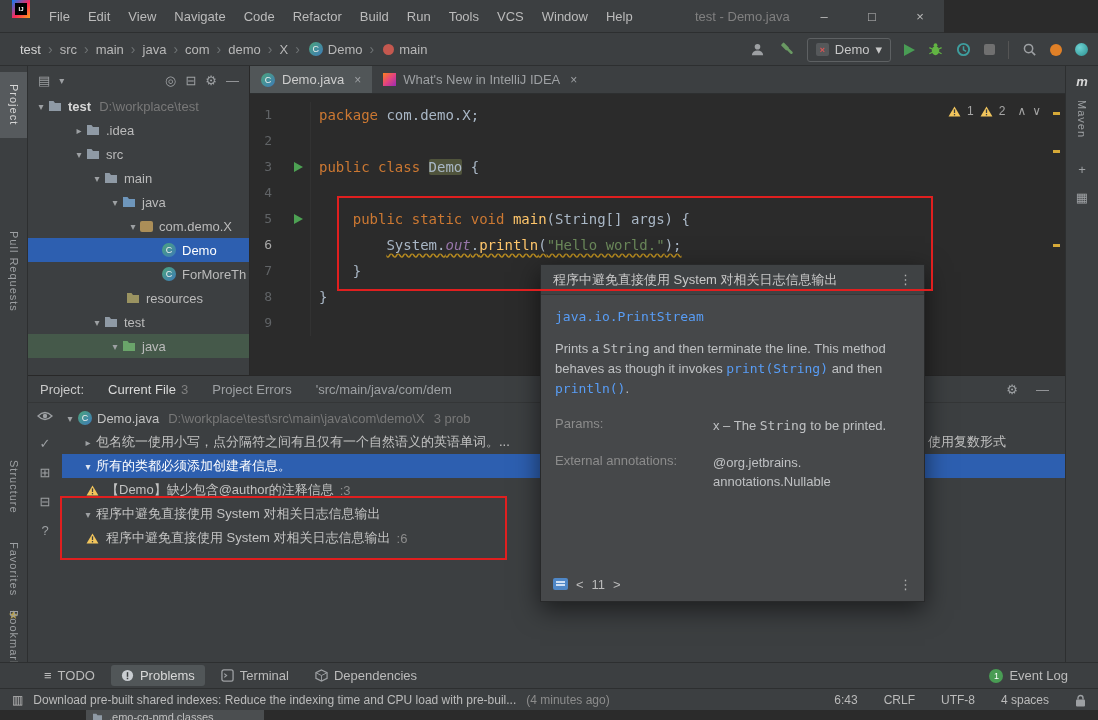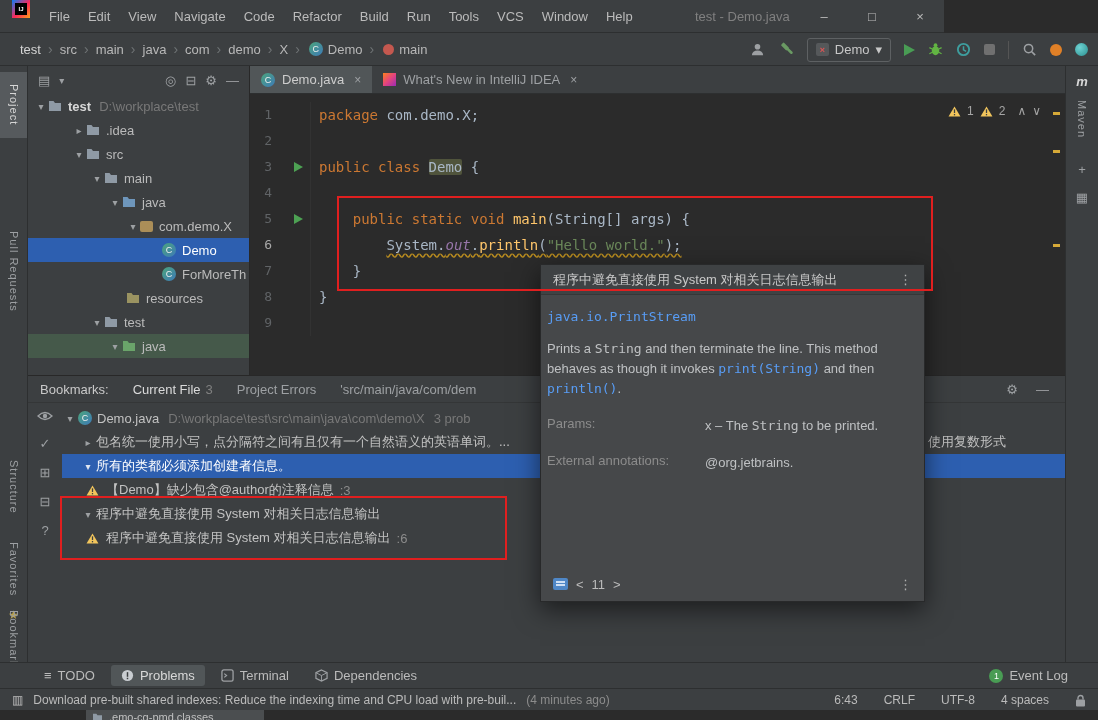--- a/index.html
+++ b/index.html
@@ -91,21 +91,21 @@
   .prow .loc{color:#8c8c8c;margin-left:6px}
   .prow .wtri{margin:0 7px 0 24px;display:inline-flex;flex:none}
   .prow .fname{margin-left:5px}
   .prow .fpath{margin-left:9px;color:#787878}
   .pkg-right{position:absolute;left:900px;top:54px;height:24px;line-height:24px;color:#c2c2c2}
 
   
   .docpopup{position:absolute;left:540px;top:264px;width:385px;height:338px;background:#46484a;border:1px solid #28292a;box-shadow:0 8px 24px rgba(0,0,0,.55);z-index:60}
   .dp-header{height:30px;background:#3f4244;display:flex;align-items:center;padding:0 12px;color:#c8c8c8;border-bottom:1px solid #353737}
   .dp-kebab{margin-left:auto;color:#b0b0b0}
-  .dp-body{padding:14px 14px 0 6px;color:#bfc1c3}
+  .dp-body{padding:14px 14px 0 14px;color:#bfc1c3}
   .dp-mono{font-family:"DejaVu Sans Mono",monospace;font-size:13px}
   .dp-link{color:#589df6}
   .dp-sig{margin-top:6px;color:#a9b7c6}
   .dp-para{margin-top:15px;line-height:1.55;width:354px}
   .dp-table{margin-top:17px;display:grid;grid-template-columns:158px 1fr;row-gap:17px}
   .dp-label{color:#8c8c8c}
   .dp-val{line-height:1.5}
   .dp-footer{position:absolute;left:0;bottom:0;width:100%;height:34px;display:flex;align-items:center;gap:8px;padding:0 12px;color:#bbb}
   .book-icon{width:15px;height:12px;background:#4f87c7;border-radius:2px;position:relative}
   .book-icon::after{content:"";position:absolute;left:3px;top:3px;width:9px;height:1.5px;background:#cfe0f5;box-shadow:0 3px 0 #cfe0f5}
@@ -408,21 +408,21 @@
       <span style="margin-left:6px">∧</span>
       <span>∨</span>
     </div>
     <span class="tick" style="top:46px"></span>
     <span class="tick" style="top:84px"></span>
     <span class="tick" style="top:178px"></span>
   </div>
 
   <div class="problems">
     <div class="pb-header">
-      <span class="pb-title">Bookmarks:</span>
+      <span class="pb-title">Project:</span>
       <span class="pb-tab active"><span>Current File</span><span class="pb-count">3</span></span>
       <span class="pb-tab">Project Errors</span>
       <span class="pb-tab">'src/main/java/com/dem</span>
       <span class="pb-tools">
         <span>⚙</span>
         <span>—</span>
       </span>
     </div>
     <div class="pb-side">
       <span class="ico">
@@ -489,20 +489,21 @@
     </div>
     <div class="dp-body">
       <div class="dp-mono"><span class="dp-link">java.io.PrintStream</span></div>
       <div class="dp-para"><span>Prints a </span><span class="dp-mono">String</span><span> and then terminate the line. This method behaves as though it invokes </span><span class="dp-mono dp-link">print(String)</span><span> and then </span><span class="dp-mono dp-link">println()</span><span>.</span></div>
       <div class="dp-table">
         <span class="dp-label">Params:</span>
         <span class="dp-val"><span>x – The </span><span class="dp-mono">String</span><span> to be printed.</span></span>
         <span class="dp-label">External annotations:</span>
         <span class="dp-val">
             <div>@org.jetbrains.</div>
+            <div>annotations.Nullable</div>
           </span>
       </div>
     </div>
     <div class="dp-footer">
       <span class="book-icon"></span>
       <span>&lt;</span>
       <span>11</span>
       <span>&gt;</span>
       <span class="dp-kebab">⋮</span>
     </div>

